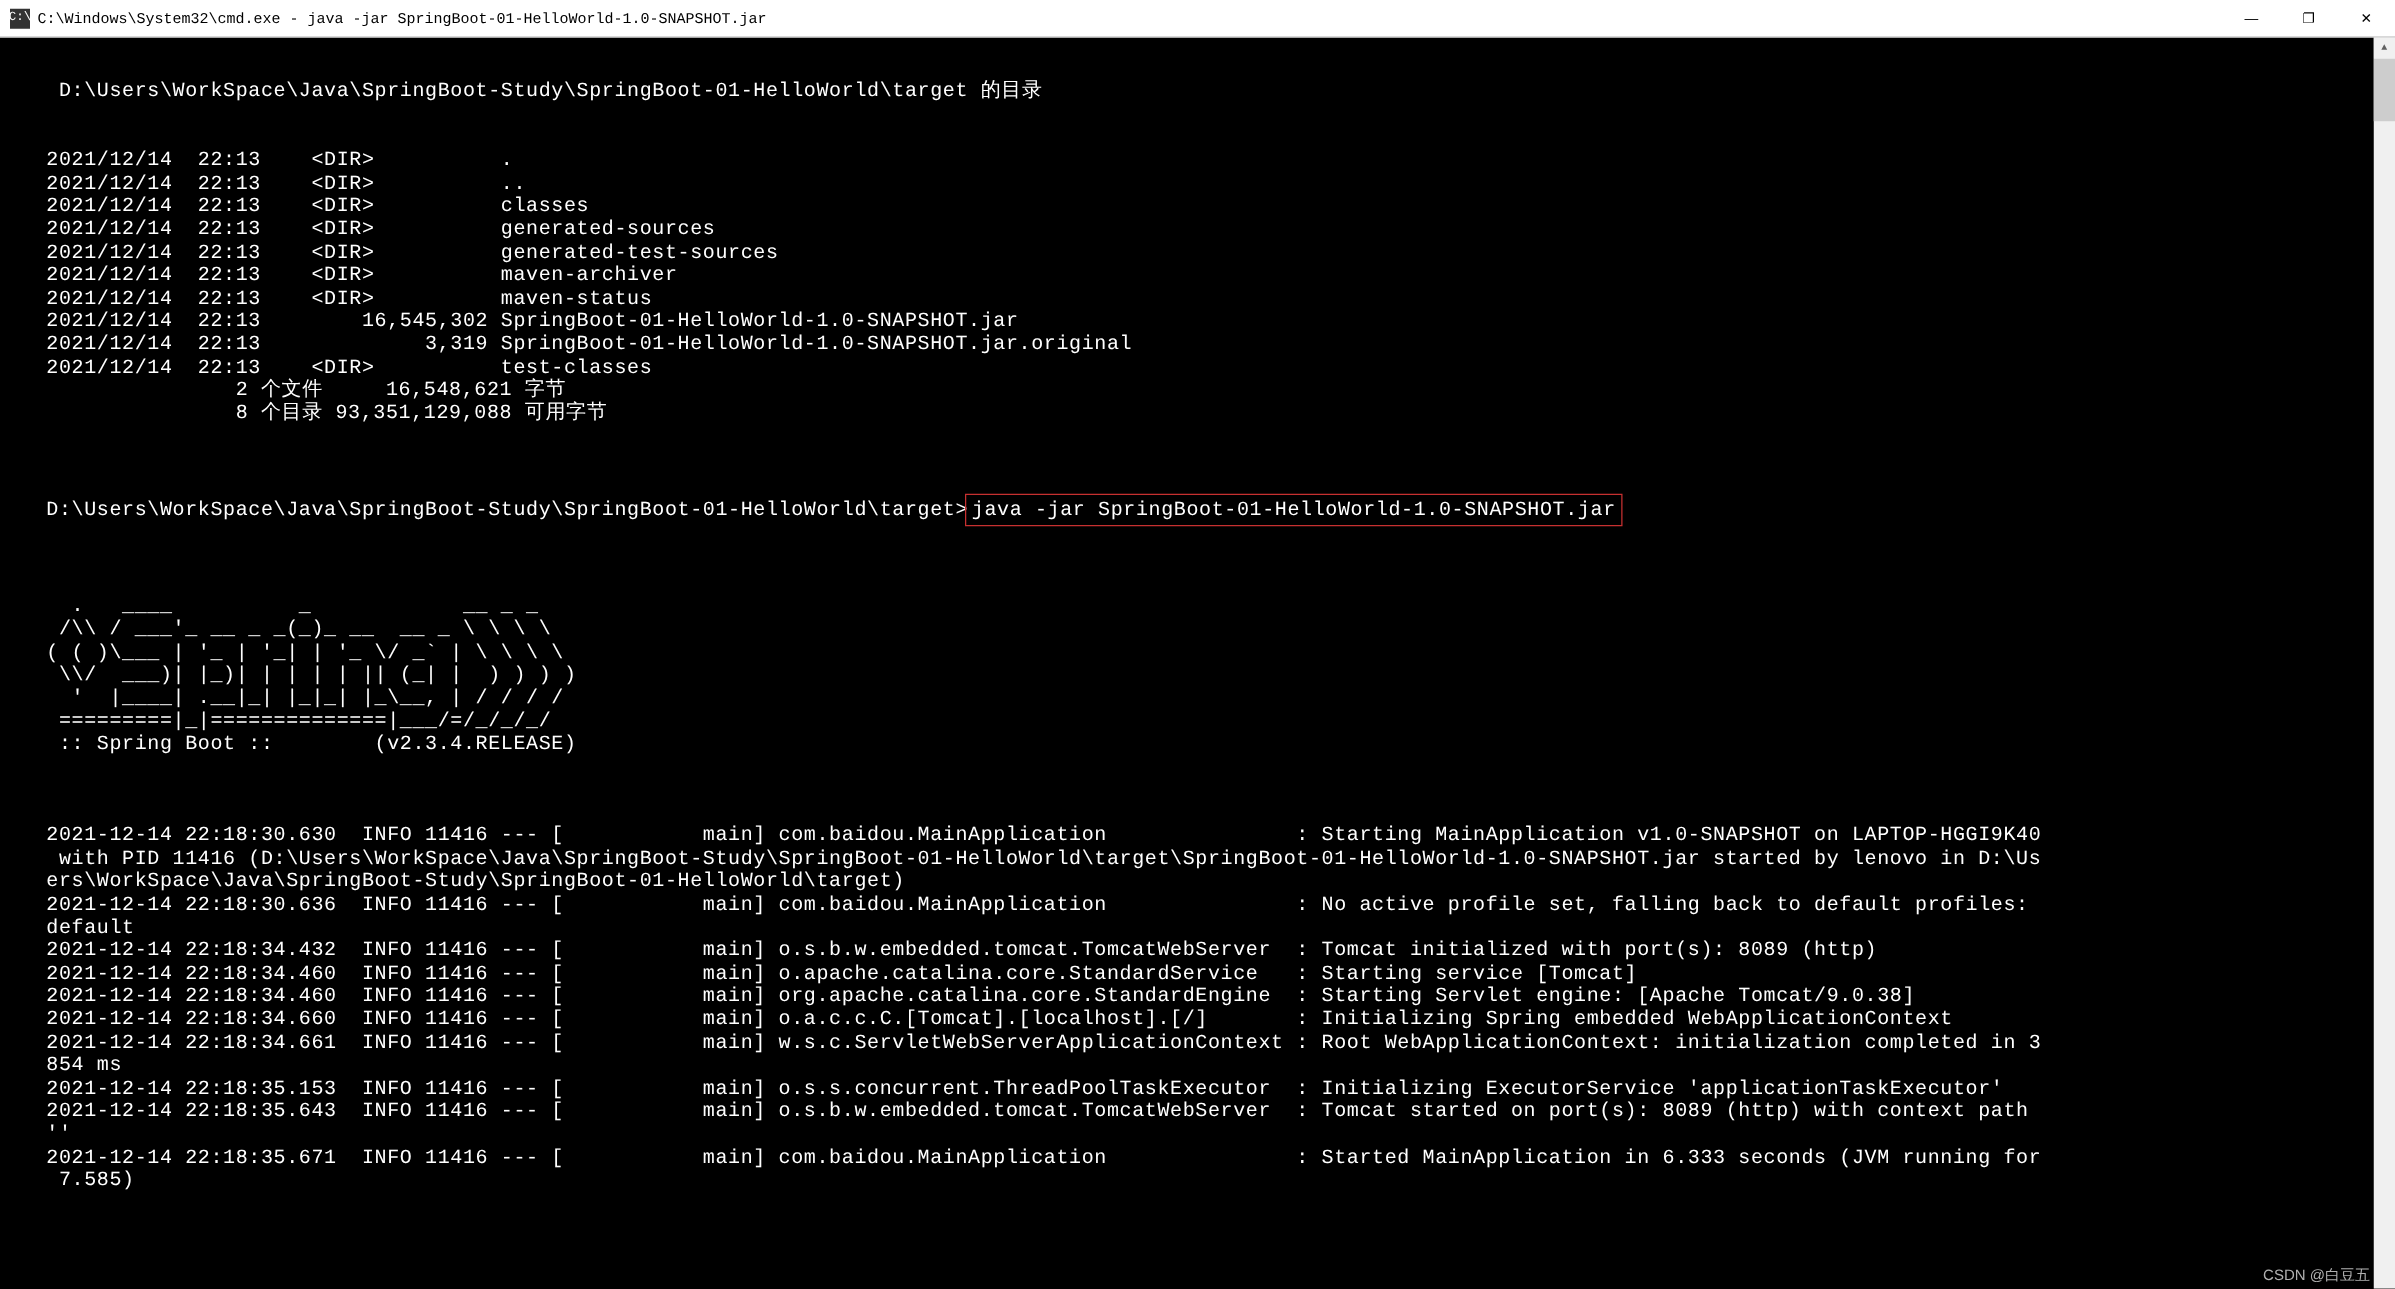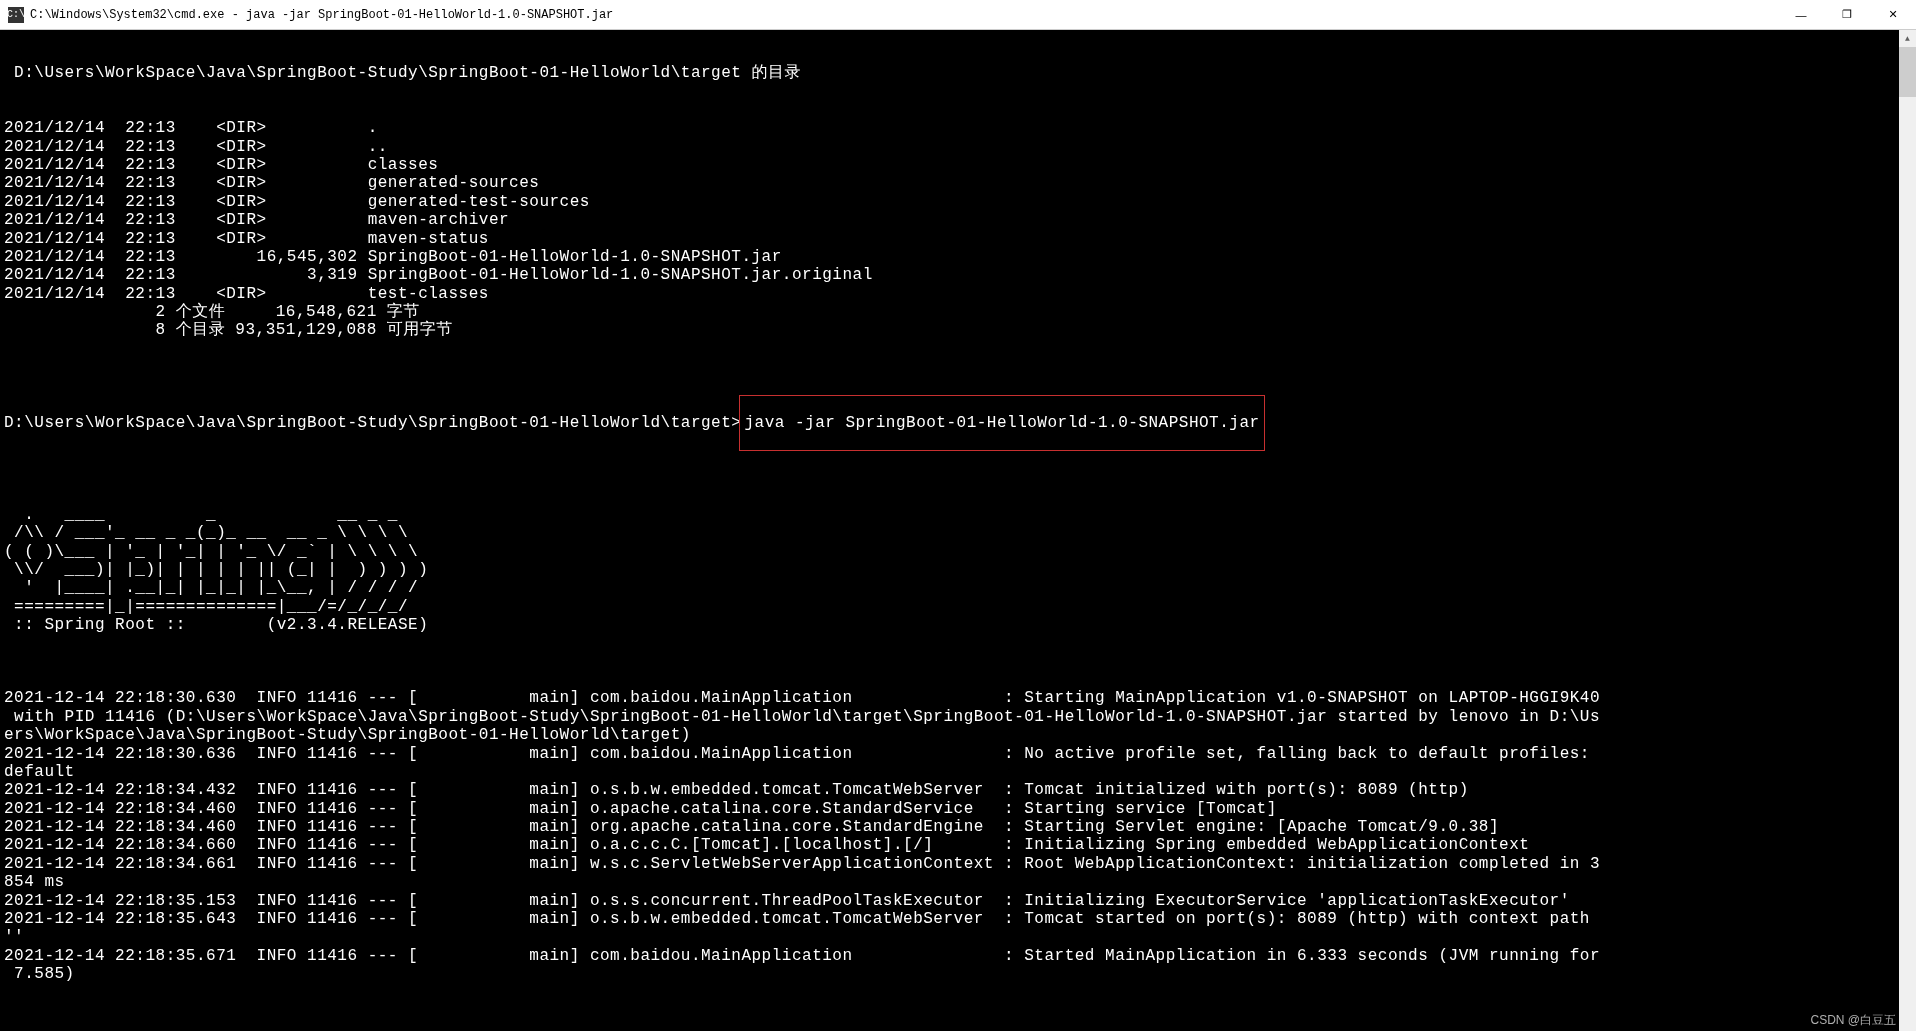--- a/index.html
+++ b/index.html
@@ -60,29 +60,30 @@
       font-family: "Segoe UI", sans-serif;
     }
     .terminal-content {
       padding: 8px 4px 4px 4px;
       white-space: pre;
       line-height: 1.15;
       letter-spacing: 0.5px;
       position: relative;
       height: calc(100% - 30px);
       overflow: hidden;
+      margin-left: 33px;
     }
     .dir-header {
       margin-bottom: 18px;
       margin-top: 8px;
     }
     .highlight-box {
       border: 1px solid #c73030;
       display: inline-block;
-      padding: 18px 4px;
+      padding: 3px 4px;
       margin-left: -2px;
     }
     .scrollbar {
       position: absolute;
       right: 0;
       top: 30px;
       width: 17px;
       height: calc(100% - 30px);
       background: #f0f0f0;
     }
@@ -145,21 +146,21 @@
                8 个目录 93,351,129,088 可用字节</div>
 <div style="height:18px"></div>
 <div><span>D:\Users\WorkSpace\Java\SpringBoot-Study\SpringBoot-01-HelloWorld\target&gt;</span><span class="highlight-box">java -jar SpringBoot-01-HelloWorld-1.0-SNAPSHOT.jar</span></div>
 <div style="height:18px"></div>
 <div>  .   ____          _            __ _ _
  /\\ / ___'_ __ _ _(_)_ __  __ _ \ \ \ \
 ( ( )\___ | '_ | '_| | '_ \/ _` | \ \ \ \
  \\/  ___)| |_)| | | | | || (_| |  ) ) ) )
   '  |____| .__|_| |_|_| |_\__, | / / / /
  =========|_|==============|___/=/_/_/_/
- :: Spring Root ::        (v2.3.4.RELEASE)</div>
+ :: Spring Boot ::        (v2.3.4.RELEASE)</div>
 <div style="height:18px"></div>
 <div>2021-12-14 22:18:30.630  INFO 11416 --- [           main] com.baidou.MainApplication               : Starting MainApplication v1.0-SNAPSHOT on LAPTOP-HGGI9K40
  with PID 11416 (D:\Users\WorkSpace\Java\SpringBoot-Study\SpringBoot-01-HelloWorld\target\SpringBoot-01-HelloWorld-1.0-SNAPSHOT.jar started by lenovo in D:\Us
 ers\WorkSpace\Java\SpringBoot-Study\SpringBoot-01-HelloWorld\target)
 2021-12-14 22:18:30.636  INFO 11416 --- [           main] com.baidou.MainApplication               : No active profile set, falling back to default profiles:
 default
 2021-12-14 22:18:34.432  INFO 11416 --- [           main] o.s.b.w.embedded.tomcat.TomcatWebServer  : Tomcat initialized with port(s): 8089 (http)
 2021-12-14 22:18:34.460  INFO 11416 --- [           main] o.apache.catalina.core.StandardService   : Starting service [Tomcat]
 2021-12-14 22:18:34.460  INFO 11416 --- [           main] org.apache.catalina.core.StandardEngine  : Starting Servlet engine: [Apache Tomcat/9.0.38]
 2021-12-14 22:18:34.660  INFO 11416 --- [           main] o.a.c.c.C.[Tomcat].[localhost].[/]       : Initializing Spring embedded WebApplicationContext

